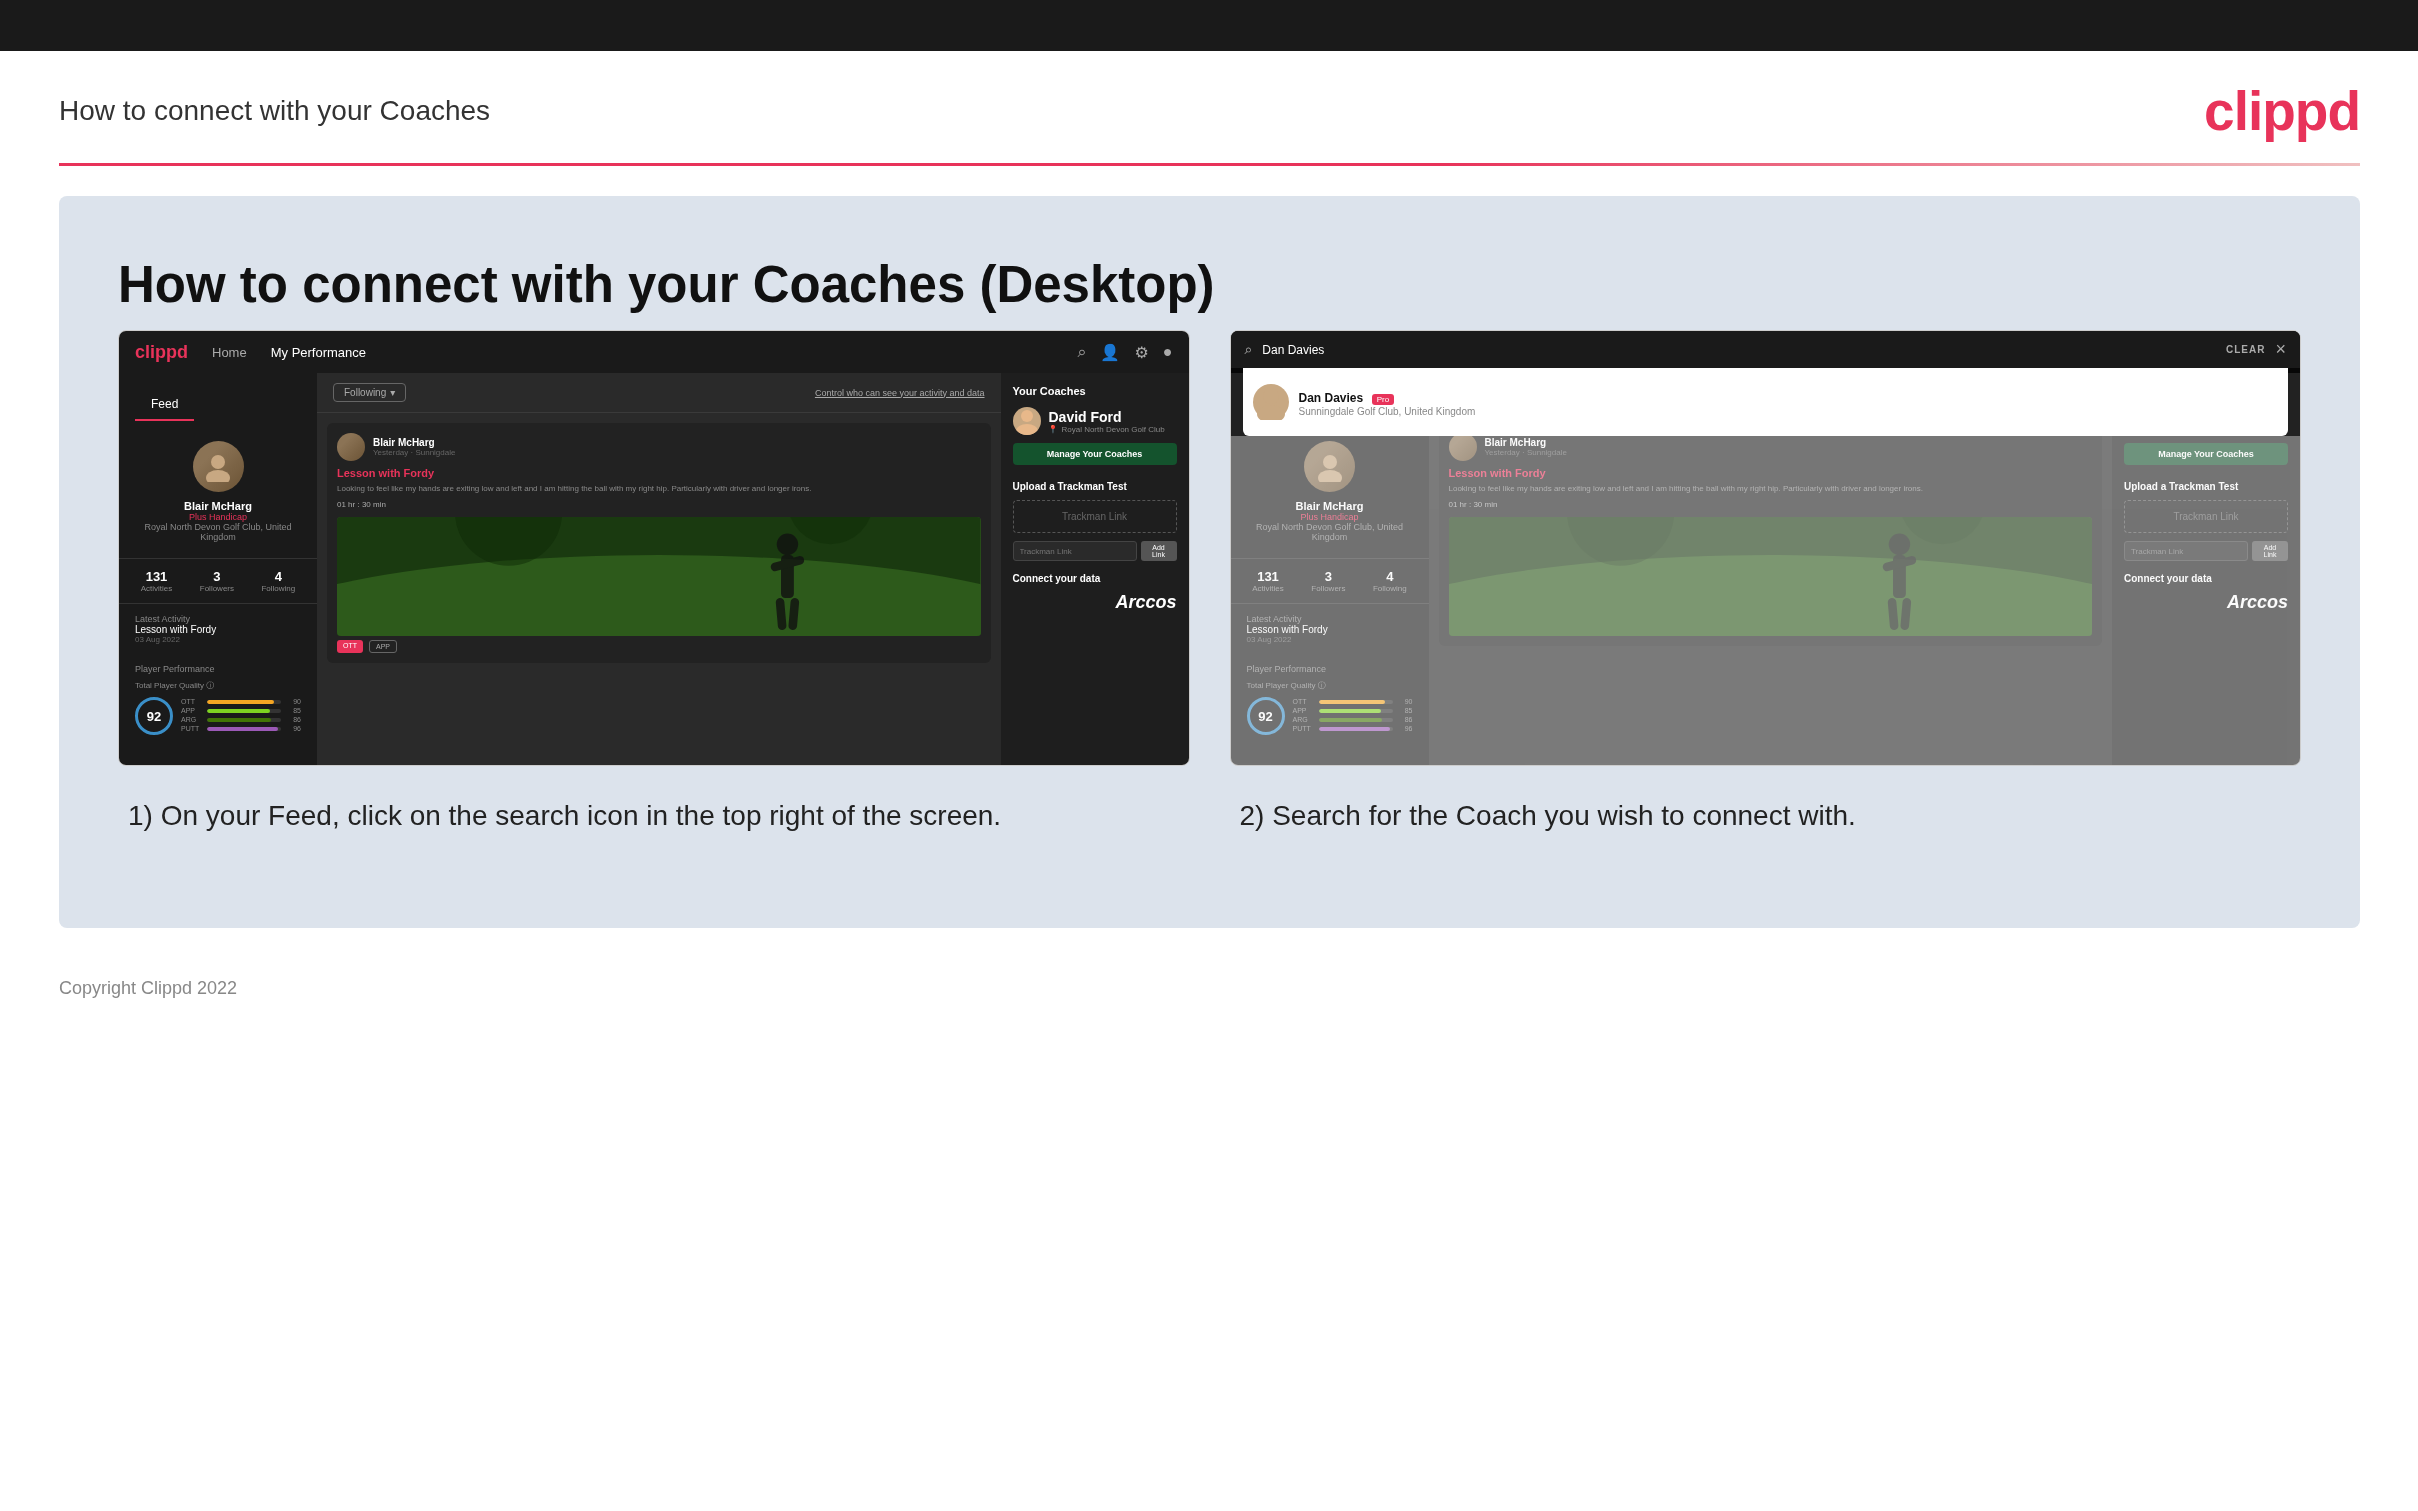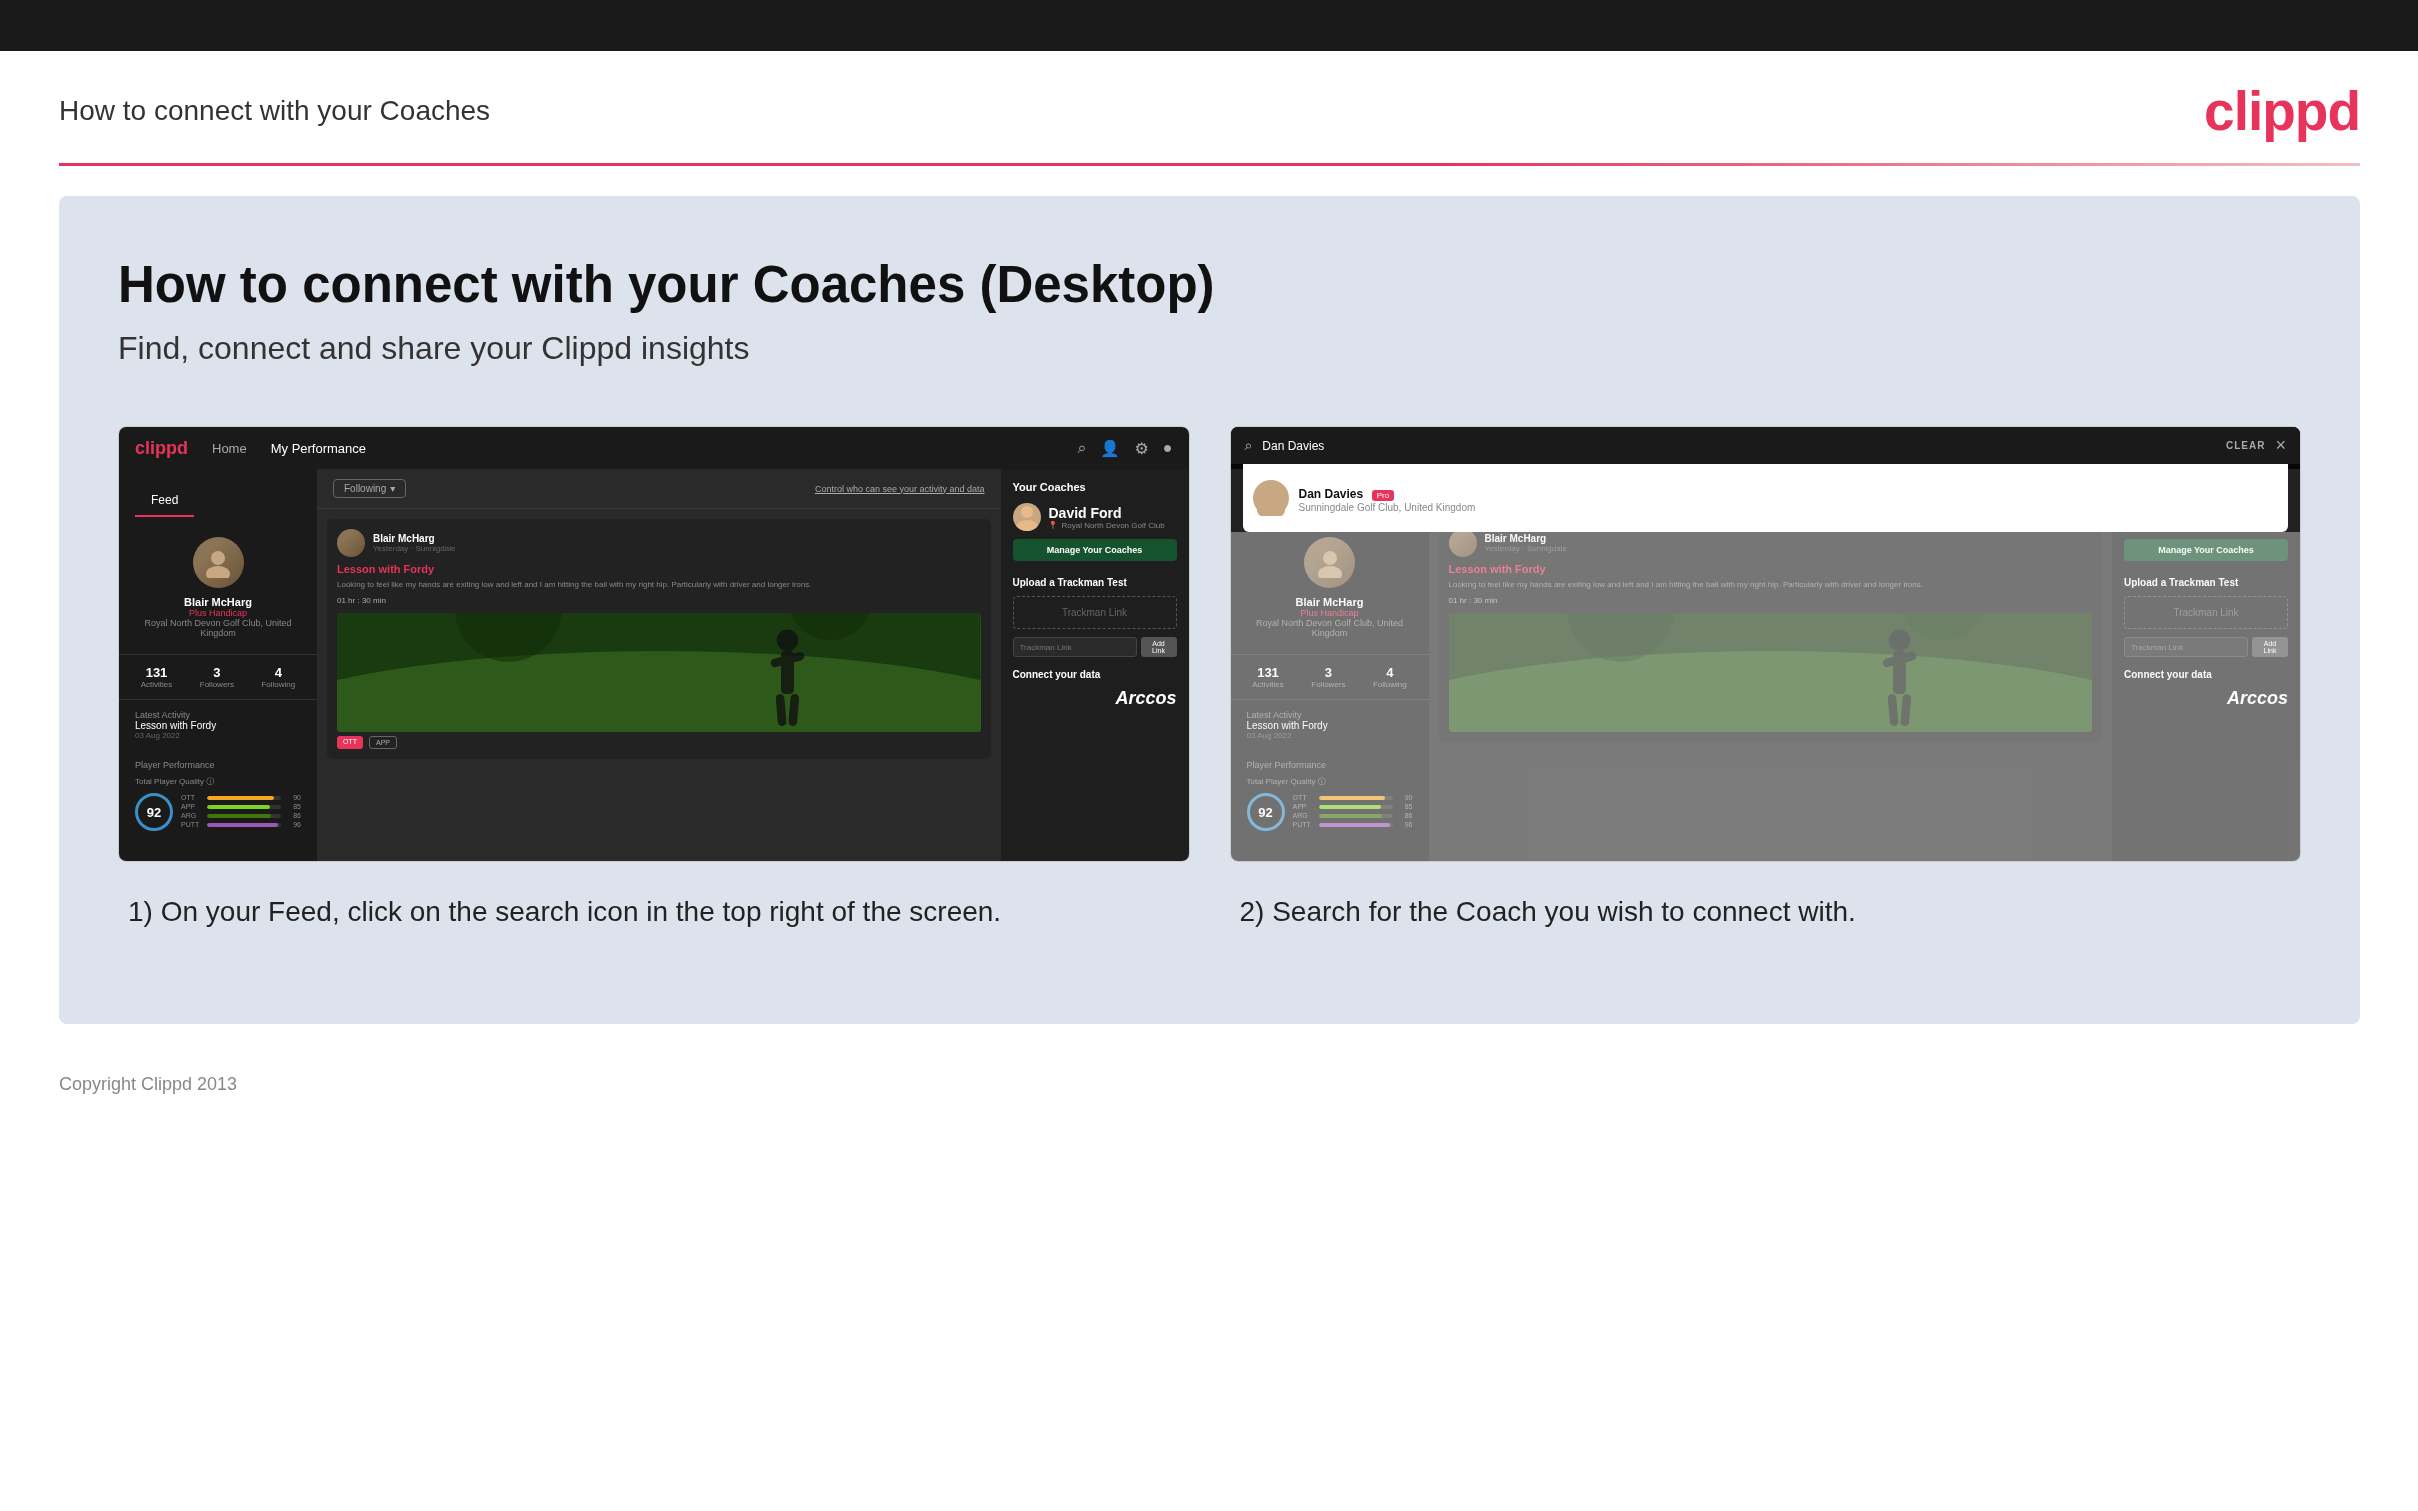--- a/index.html
+++ b/index.html
@@ -594,21 +594,20 @@
 
 <div class="header">
   <span class="header-title">How to connect with your Coaches</span>
   <span class="logo-text">clippd</span>
 </div>
 
 <div class="header-divider"></div>
 
 <div class="main-content">
   <div class="main-title">How to connect with your Coaches (Desktop)</div>
-  <div class="main-subtitle">Find, connect and share your Clippd insights</div>
 
   <div class="screenshots-row">
 
     <div class="screenshot-block">
       <div class="screenshot-frame">
 
         <div class="app-nav">
           <span class="app-nav-logo">clippd</span>
           <span class="app-nav-item">Home</span>
           <span class="app-nav-item active">My Performance</span>
@@ -979,15 +978,15 @@
 
       <div class="step-text">
         <span>2) </span><span>Search for the Coach you wish to connect with.</span>
       </div>
     </div>
 
   </div>
 </div>
 
 <div class="footer">
-  <span>Copyright Clippd 2013</span>
+  <span>Copyright Clippd 2022</span>
 </div>
 
 
 </body></html>

